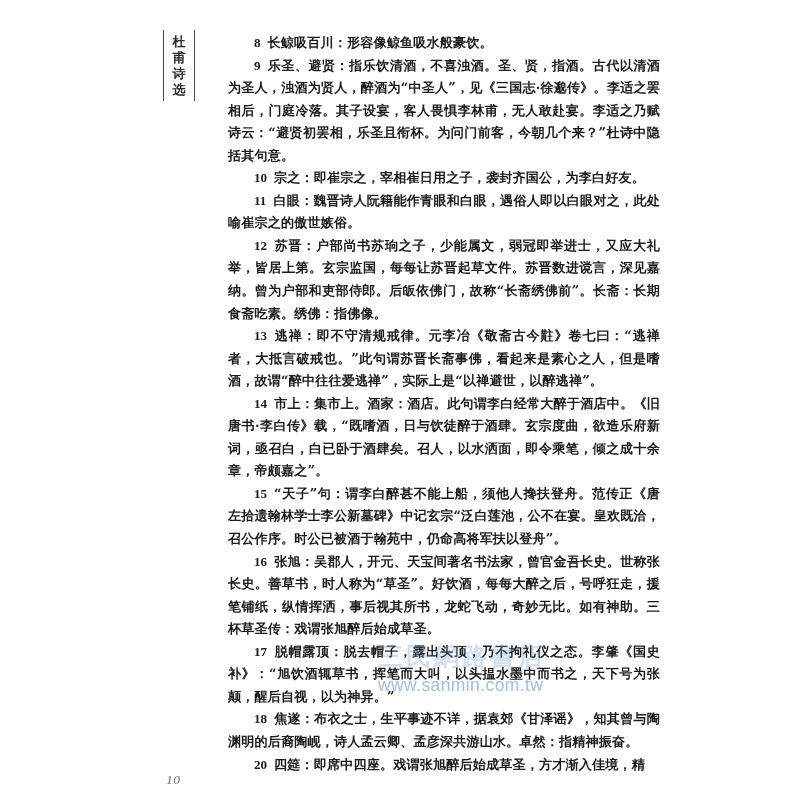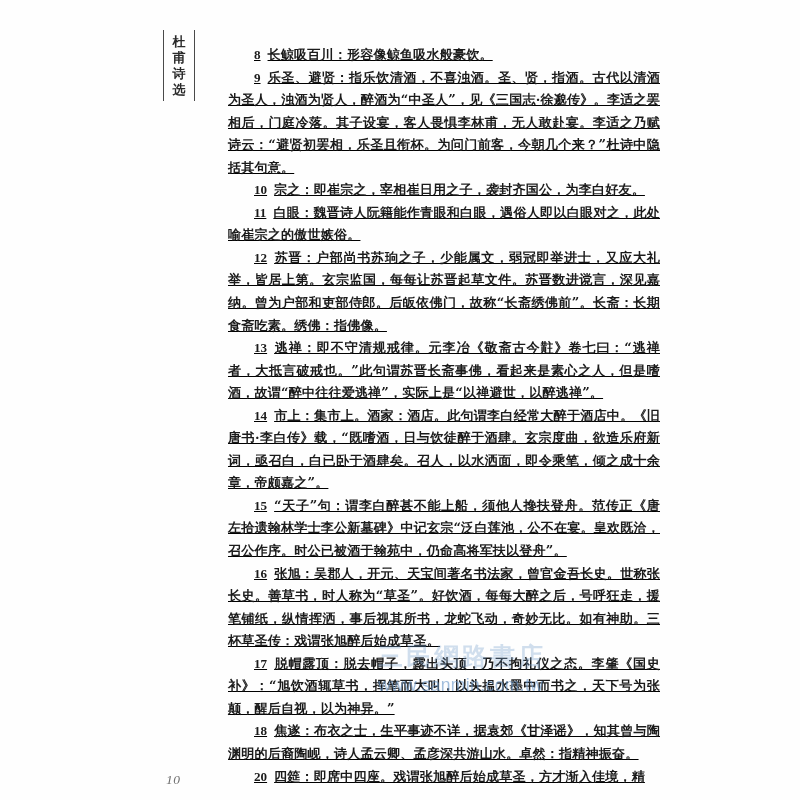--- a/index.html
+++ b/index.html
@@ -45,23 +45,22 @@
     writing-mode: horizontal-tb;
   }
   .running-head .rh-char {
     display: block;
   }
 
   
   .text-block {
     position: absolute;
     left: 228px;
-    top: 44px;
+    top: 32px;
     width: 432px;
-    text-decoration: underline;
   }
 
   .para {
     color: #1b1b1b;
     font-family: "DejaVu Serif", "Liberation Serif", serif;
     font-size: 13.1px;
     font-weight: 600;
     line-height: 22.55px;
     text-align: justify;
     text-justify: inter-character;

